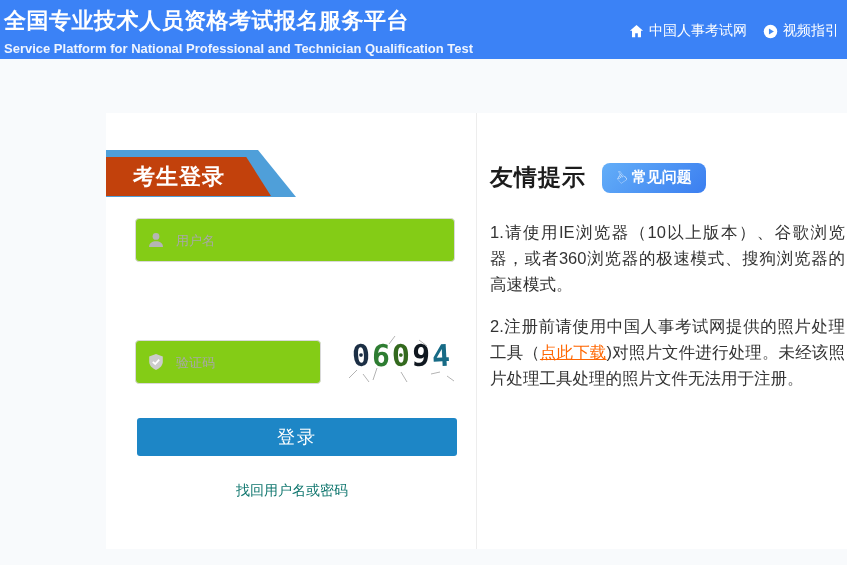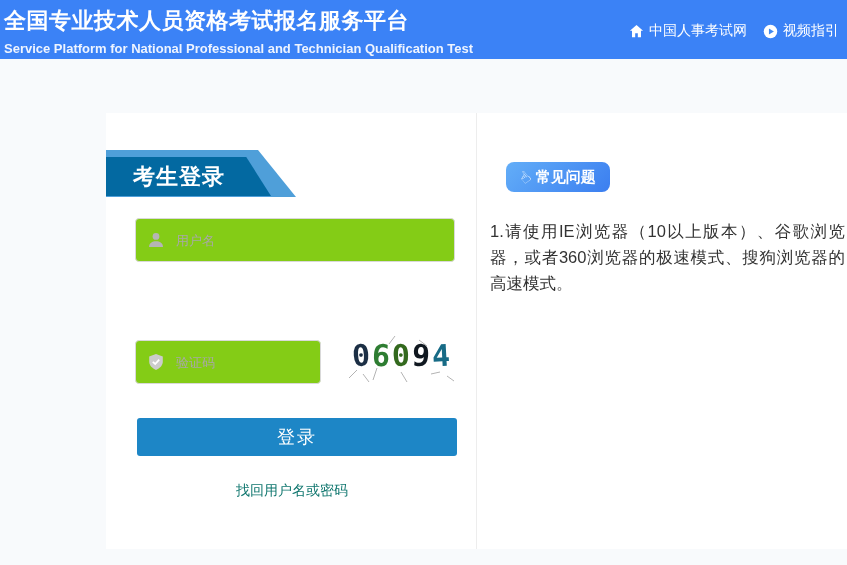--- a/index.html
+++ b/index.html
@@ -52,21 +52,21 @@
 
   
   .banner { position: absolute; left: 0; top: 37px; width: 200px; height: 48px; }
   .banner-back {
     position: absolute; left: 0; top: 0; width: 190px; height: 47px;
     background: #4f9fd9;
     clip-path: polygon(0 0, 80% 0, 100% 100%, 0 100%);
   }
   .banner-front {
     position: absolute; left: 0; top: 7px; width: 165px; height: 39px;
-    background: #0369a1;
+    background: #c2410c;
     clip-path: polygon(0 0, 85% 0, 100% 100%, 0 100%);
     color: #fff; font-size: 22px; font-weight: bold;
     line-height: 39px; padding-left: 27px; letter-spacing: 1px;
   }
 
   
   .field { position: absolute; left: 29px; width: 320px; height: 44px; }
   .field input {
     width: 100%; height: 100%;
     border: 1px solid #d9d9d9; border-radius: 4px;
@@ -209,22 +209,24 @@
 
     <button class="login-btn">登录</button>
 
     <div class="forgot-row">
       <a class="forgot-link">找回用户名或密码</a>
     </div>
   </div>
 
   <div class="tips-panel">
     <div class="tips-head">
+      <span class="tips-title">友情提示</span>
       <button class="faq-btn">
         <span class="hand-icon">☝</span>
         <span>常见问题</span>
       </button>
     </div>
     <div class="tips-list">
         <p class="tip"><span class="tip-text">1.请使用IE浏览器（10以上版本）、谷歌浏览器，或者360浏览器的极速模式、搜狗浏览器的高速模式。</span></p>
+        <p class="tip"><span class="tip-text">2.注册前请使用中国人事考试网提供的照片处理工具（</span><a class="tip-link">点此下载</a><span class="tip-text">)对照片文件进行处理。未经该照片处理工具处理的照片文件无法用于注册。</span></p>
       </div>
   </div>
 </div>
 
 </body></html>

